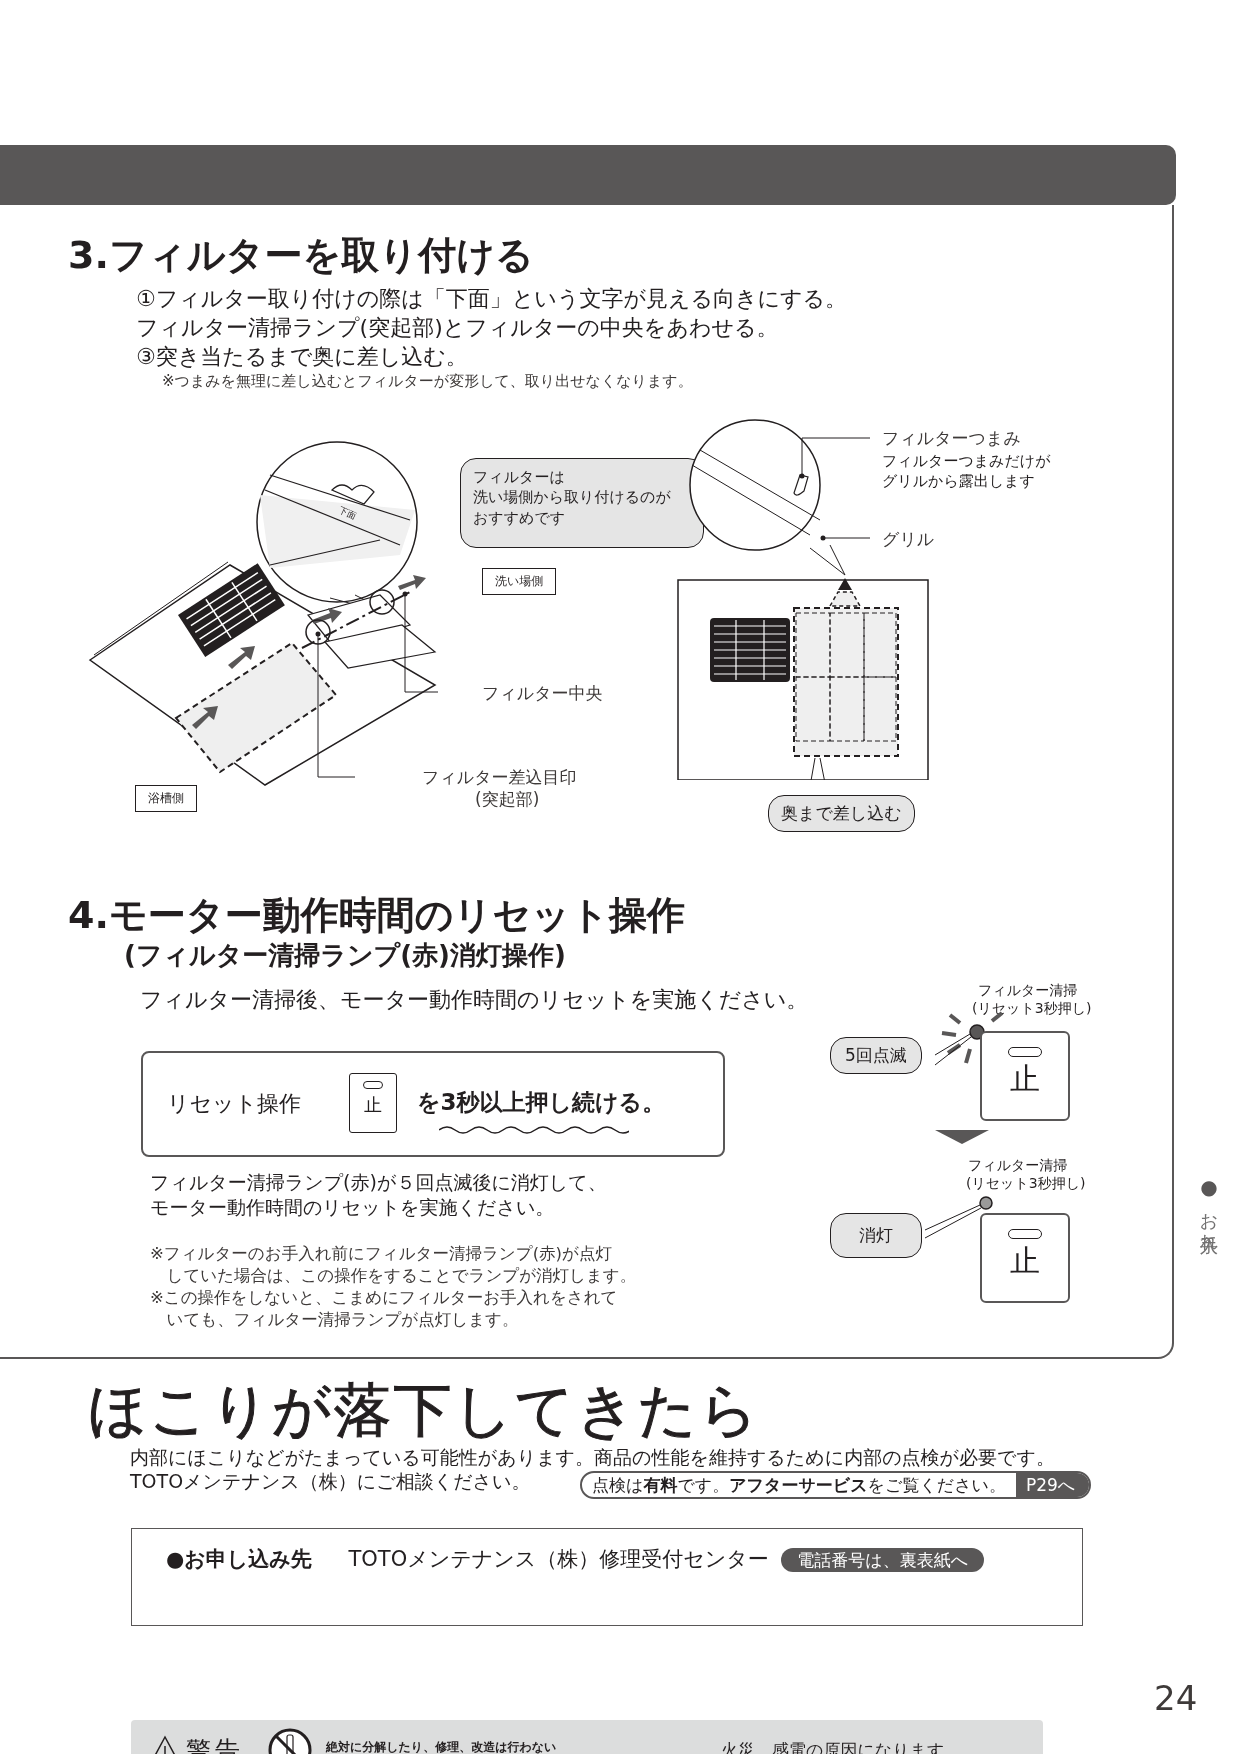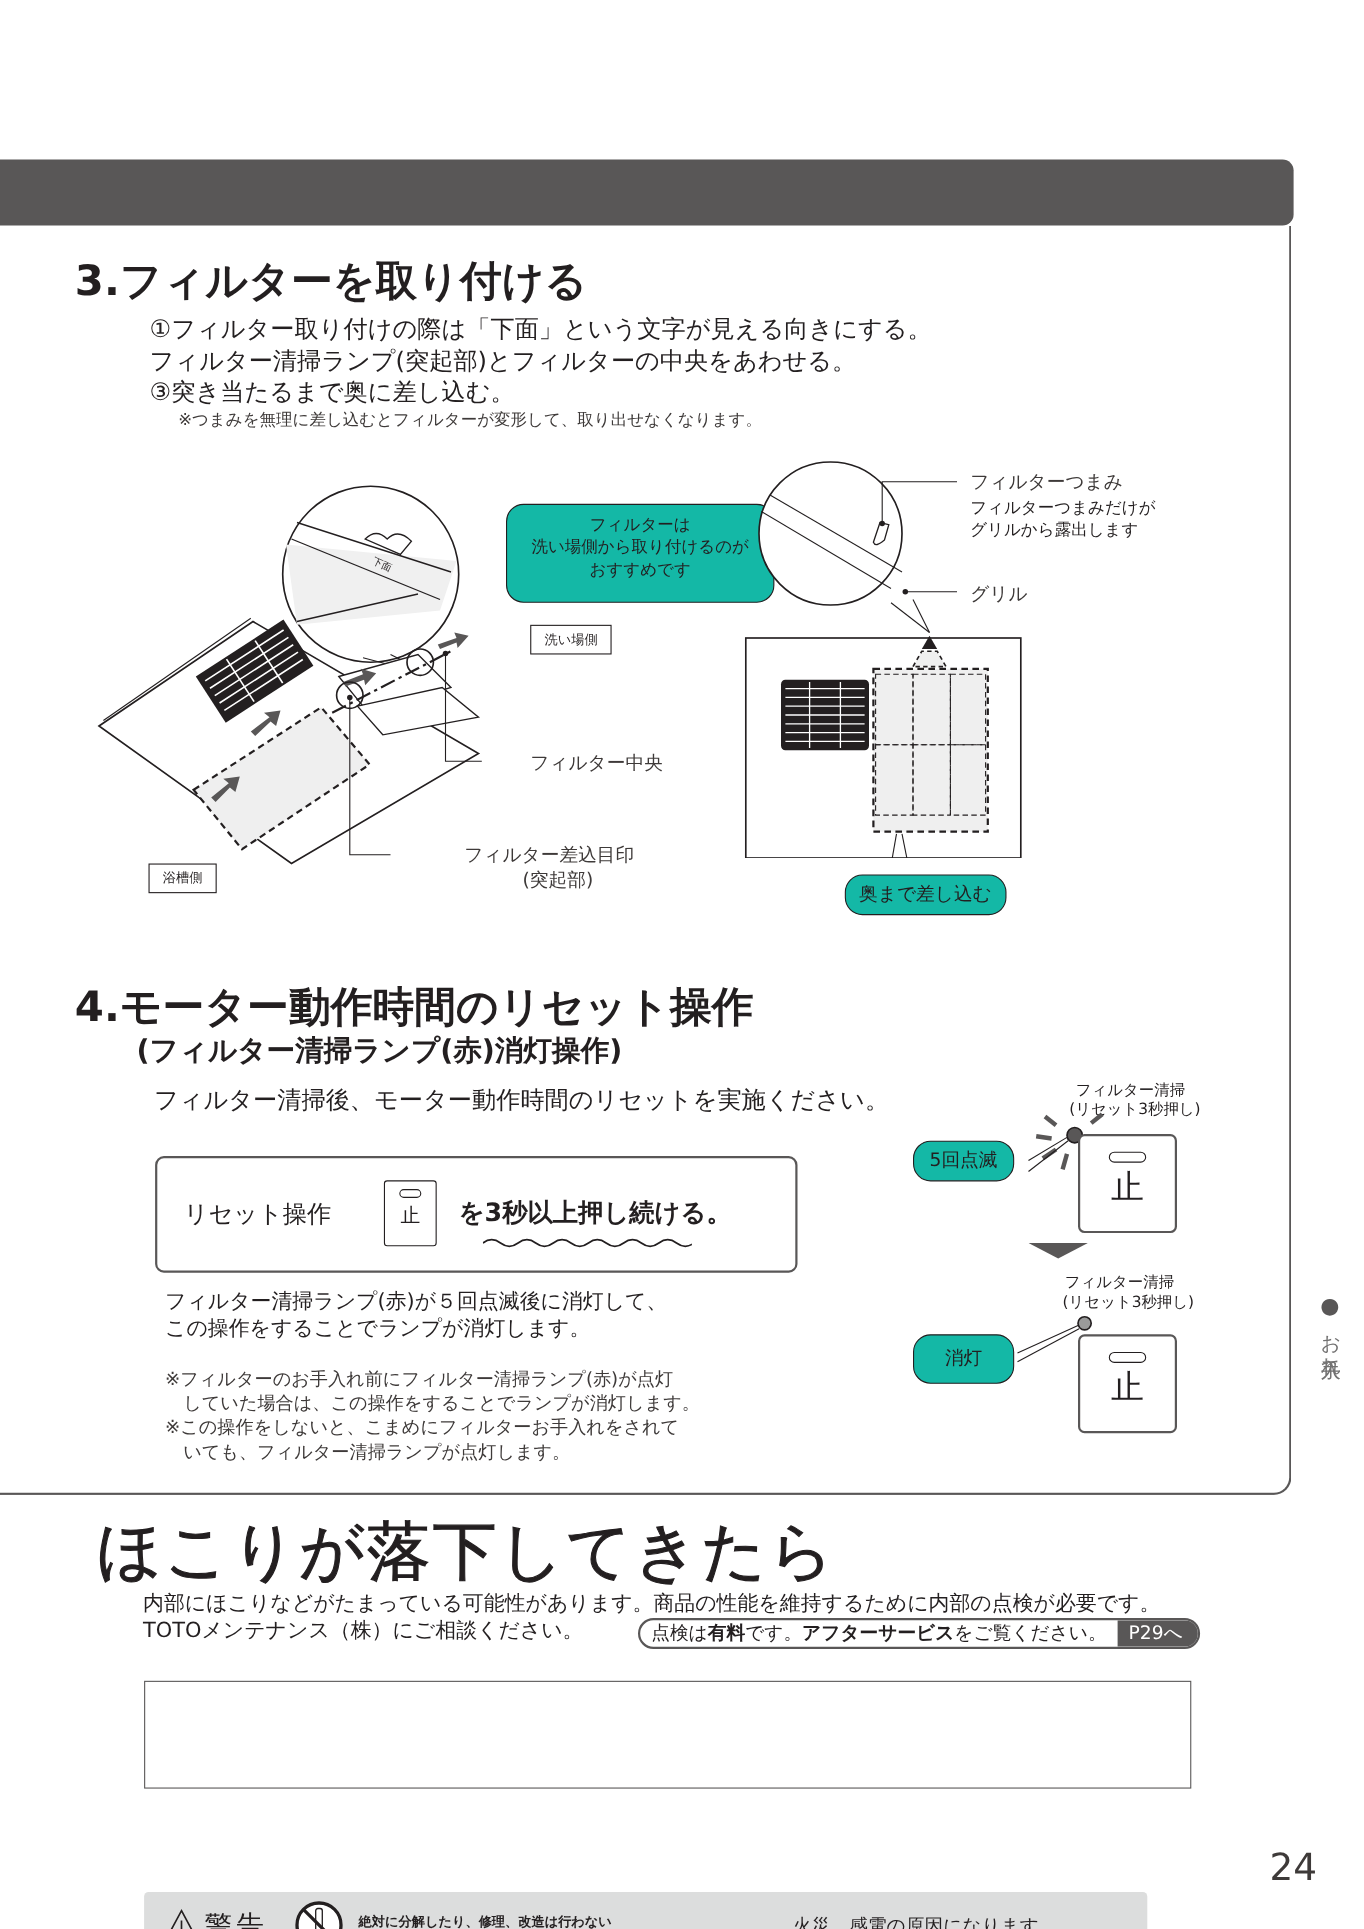--- a/index.html
+++ b/index.html
@@ -11,21 +11,21 @@
   .frame { left:-4px; top:205px; width:1176px; height:1152px;
            border-right:2px solid #595757; border-bottom:2px solid #595757;
            border-radius:0 0 16px 0; }
   .h-sec { font-weight:bold; font-size:38px; letter-spacing:0px; white-space:nowrap; }
   .h-sub { font-weight:bold; font-size:26px; white-space:nowrap; }
   .step { font-size:22px; white-space:nowrap; }
   .note { font-size:15px; white-space:nowrap; color:#3e3a39; }
   .lbl { font-size:17px; white-space:nowrap; color:#3e3a39; }
   .lbl-sm { font-size:15px; white-space:nowrap; color:#231f20; }
   .boxlbl { border:1.5px solid #231f20; background:#fff; font-size:12px; padding:4px 12px; white-space:nowrap; }
-  .bubble { border:1.5px solid #231f20; border-radius:16px; background:#14b8a6; font-size:15px; padding:8px 12px; line-height:1.35;text-align:center; }
+  .bubble { border:1.5px solid #231f20; border-radius:16px; background:#e5e5e5; font-size:15px; padding:8px 12px; line-height:1.35; }
   .reset-box { left:141px; top:1051px; width:580px; height:102px; border:2px solid #595757; border-radius:8px; }
   .key-sm { width:46px; height:58px; border:1.5px solid #231f20; border-radius:3px; background:#fff; text-align:center; }
   .key-lg { width:86px; height:86px; border:2.5px solid #595757; border-radius:6px; background:#fff; text-align:center; }
   .pill-slot { border:1.5px solid #231f20; border-radius:8px; margin:0 auto; }
   .big-title { font-size:58px; font-weight:bold; white-space:nowrap; letter-spacing:2px; }
   .body18 { font-size:19px; white-space:nowrap; }
   .ref-pill { border:2px solid #595757; border-radius:14px; height:24px; display:flex; align-items:stretch; overflow:hidden; font-size:17px; }
   .ref-pill .txt { padding:0 10px; line-height:24px; white-space:nowrap; }
   .ref-pill .pg { background:#595757; color:#fff; padding:0 14px 0 10px; line-height:24px; white-space:nowrap; }
   .info-box { left:131px; top:1528px; width:950px; height:96px; border:1.5px solid #595757; }
@@ -161,21 +161,21 @@
     <div class="pill-slot" style="width:18px;height:6px;margin-top:7px;"></div>
     <div style="font-size:18px;margin-top:4px;">止</div>
   </div>
   <div class="abs" style="left:274px;top:34px;font-size:23px;font-weight:bold;white-space:nowrap;">を3秒以上押し続ける。</div>
   <svg class="abs" style="left:296px;top:72px;" width="190" height="10">
     <path d="M0,5 q8,-6 16,0 t16,0 t16,0 t16,0 t16,0 t16,0 t16,0 t16,0 t16,0 t16,0 t16,0 t16,0" fill="none" stroke="#231f20" stroke-width="1.5"></path>
   </svg>
 </div>
 
 <div class="abs body18" style="left:150px;top:1170px;">フィルター清掃ランプ(赤)が５回点滅後に消灯して、</div>
-<div class="abs body18" style="left:150px;top:1195px;">この操作をすることでランプが消灯します。</div>
+<div class="abs body18" style="left:150px;top:1195px;">モーター動作時間のリセットを実施ください。</div>
 <div class="abs note" style="left:150px;top:1243px;font-size:16.5px;">※フィルターのお手入れ前にフィルター清掃ランプ(赤)が点灯</div>
 <div class="abs note" style="left:150px;top:1265px;font-size:16.5px;">　していた場合は、この操作をすることでランプが消灯します。</div>
 <div class="abs note" style="left:150px;top:1287px;font-size:16.5px;">※この操作をしないと、こまめにフィルターお手入れをされて</div>
 <div class="abs note" style="left:150px;top:1309px;font-size:16.5px;">　いても、フィルター清掃ランプが点灯します。</div>
 
 <div class="abs lbl-sm" style="left:978px;top:982px;font-size:14px;">フィルター清掃</div>
 <div class="abs lbl-sm" style="left:972px;top:1000px;font-size:14px;">(リセット3秒押し)</div>
 <svg class="abs" style="left:930px;top:1005px;" width="100" height="70">
   <g stroke="#595757" stroke-width="4">
     <line x1="30" y1="18" x2="20" y2="10"></line>
@@ -220,20 +220,25 @@
 
 <div class="abs big-title" style="left:88px;top:1372px;font-weight:normal;-webkit-text-stroke:1px #231f20;">ほこりが落下してきたら</div>
 <div class="abs body18" style="left:130px;top:1445px;">内部にほこりなどがたまっている可能性があります。商品の性能を維持するために内部の点検が必要です。</div>
 <div class="abs body18" style="left:130px;top:1469px;">TOTOメンテナンス（株）にご相談ください。</div>
 <div class="abs ref-pill" style="left:580px;top:1471px;">
   <span class="txt"><span>点検は</span><b>有料</b><span>です。</span><b>アフターサービス</b><span>をご覧ください。</span></span>
   <span class="pg">P29へ</span>
 </div>
 
 <div class="abs info-box">
+  <div class="abs info-row" style="left:34px;top:16px;">
+    <b>●お申し込み先</b>
+    <span style="margin-left:30px;">TOTOメンテナンス（株）修理受付センター</span>
+    <span class="dark-pill" style="margin-left:6px;">電話番号は、裏表紙へ</span>
+  </div>
 </div>
 
 <div class="abs warn-bar">
   <svg class="abs" style="left:18px;top:15px;" width="32" height="30">
     <polygon points="16,2 30,28 2,28" fill="none" stroke="#231f20" stroke-width="1.5"></polygon>
     <line x1="16" y1="11" x2="16" y2="21" stroke="#231f20" stroke-width="1.5"></line>
     <circle cx="16" cy="24.5" r="1.2" fill="#231f20"></circle>
   </svg>
   <div class="abs" style="left:55px;top:14px;font-size:25px;letter-spacing:4px;">警告</div>
   <svg class="abs" style="left:136px;top:7px;" width="46" height="46">

